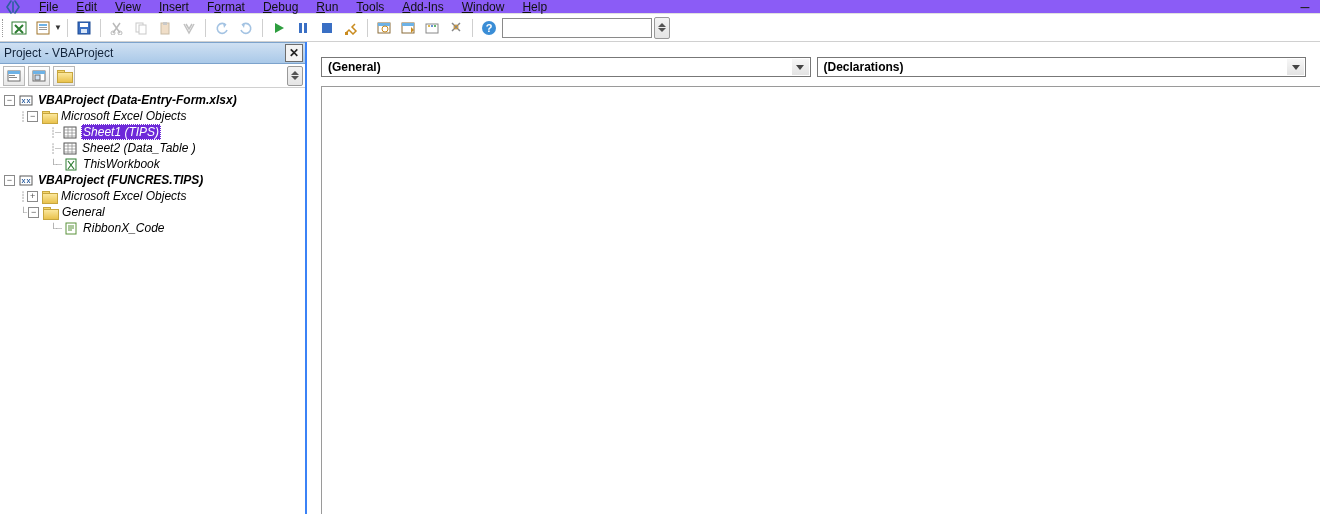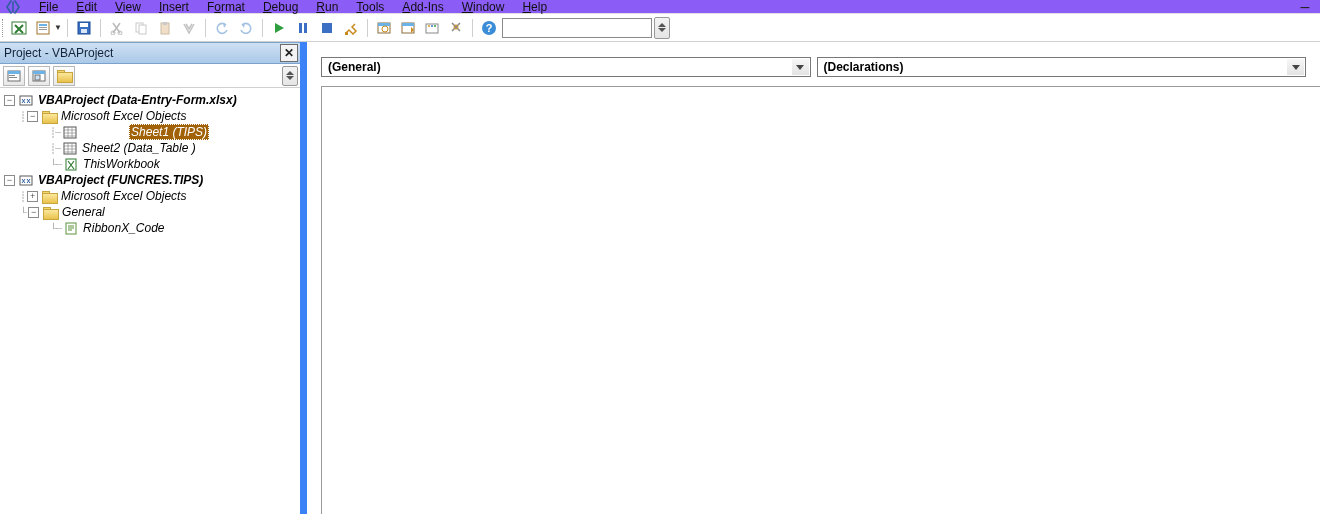--- a/index.html
+++ b/index.html
@@ -82,21 +82,21 @@
   .tb-scroll .dn{border-top:4px solid #555;}
 
   
   .main {
     display: flex;
     height: 472px;
   }
   .left {
     width: 307px;
     display:flex; flex-direction:column;
-    border-right: 7px solid #3b82f6;
+    border-right: 2px solid #3b82f6;
     background:#fff;
   }
   .panel-title {
     height: 22px;
     background: linear-gradient(#cfe0f2,#aac9e8);
     border-top:1px solid #7da3cc;
     border-bottom:1px solid #7da3cc;
     display:flex; align-items:center;
     padding-left:4px;
     font-size:12px;
@@ -154,23 +154,22 @@
     font-size:9px;line-height:9px;
     color:#555;margin-right:3px;
     background:#fff;
   }
   .dots {
     font-size:10px;color:#9a9a9a;letter-spacing:-1px;margin-right:2px;
   }
   .nicon { width:16px;height:16px;display:flex;align-items:center;justify-content:center;margin-right:3px; }
   .nlabel { padding:0 1px;font-style:italic; }
   .nlabel.selected {
-    background:#a16207;color:#fff;
+    background:#6d28d9;color:#fff;
     border:1px dotted #fff;
-    margin-left:48px;
   }
   .bold { font-weight:bold; }
 
   
   .right {
     flex:1; display:flex; flex-direction:column;
     background:#fff;
     position:relative;
   }
   .code-top {

